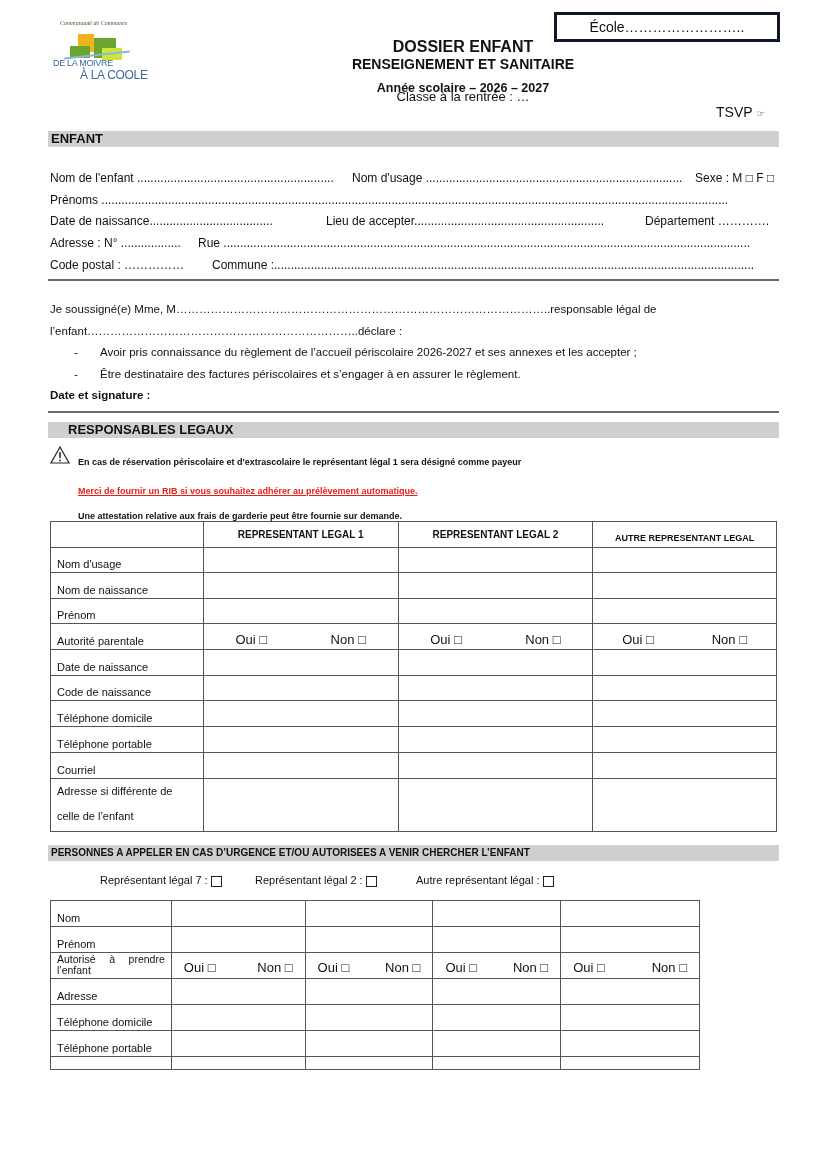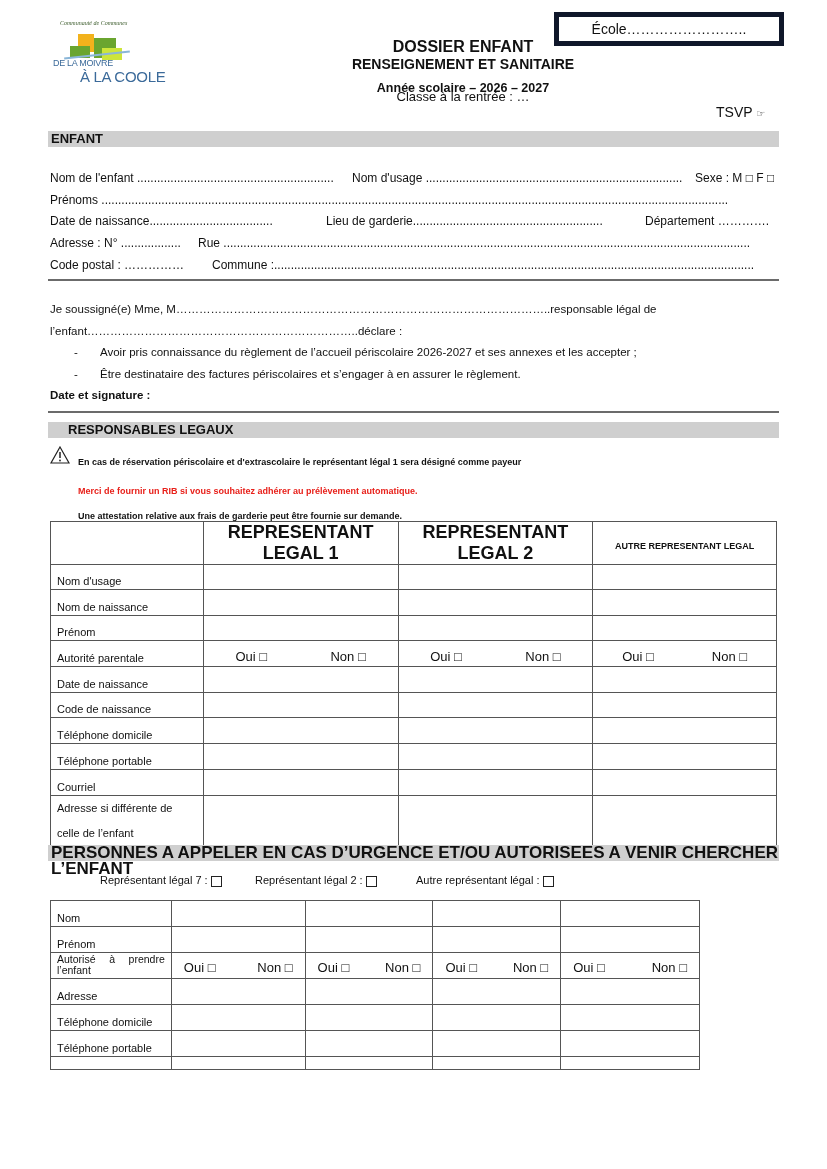--- a/index.html
+++ b/index.html
@@ -2,39 +2,39 @@
 <html><head>
 <meta charset="utf-8">
 <style>
   html, body { margin: 0; padding: 0; background: #ffffff; }
   body { width: 827px; height: 1169px; position: relative; font-family: "Liberation Sans", sans-serif; color: #111; overflow: hidden; }
   .abs { position: absolute; }
   .logo { left: 50px; top: 18px; width: 88px; height: 66px; }
   .logo-top { position: absolute; left: 10px; top: 2px; font-size: 6px; color: #3a5a2a; font-family: "Liberation Serif", serif; font-style: italic; }
   .sq { position: absolute; }
   .logo-name1 { position: absolute; left: 3px; top: 40px; font-size: 9px; color: #3b6a9a; letter-spacing: -0.3px; white-space: nowrap; }
-  .logo-name2 { position: absolute; left: 30px; top: 50px; font-size: 15px; color: #3b6a9a; letter-spacing: -0.3px; white-space: nowrap; }
-  .ecole-box { left: 554px; top: 12px; width: 220px; height: 24px; border: 5px solid #0f172a; font-size: 14px; text-align: center; line-height: 24px; }
+  .logo-name2 { position: absolute; left: 30px; top: 50px; font-size: 12px; color: #3b6a9a; letter-spacing: -0.3px; white-space: nowrap; }
+  .ecole-box { left: 554px; top: 12px; width: 220px; height: 24px; border: 3px solid #0f172a; font-size: 14px; text-align: center; line-height: 24px; }
   .title { left: 290px; width: 346px; text-align: center; font-weight: bold; }
   .t1 { top: 38px; font-size: 16px; }
   .t2 { top: 56px; font-size: 14px; }
   .t3 { top: 81px; font-size: 12.5px; }
   .t4 { top: 89px; font-size: 13px; font-weight: normal; }
   .tsvp { left: 716px; top: 104px; font-size: 14px; }
   .tsvp small { font-size: 10px; color: #444; }
   .section-bar { left: 48px; width: 731px; height: 16px; background: #cfcfcf; font-weight: bold; font-size: 13px; line-height: 16px; padding-left: 3px; box-sizing: border-box; }
   .line { font-size: 12px; white-space: nowrap; }
   .hr { left: 48px; width: 731px; height: 2px; background: #6b6b6b; }
   .decl { font-size: 11.5px; white-space: nowrap; }
   .small-b { font-size: 9px; font-weight: bold; white-space: nowrap; }
   .red { color: #e8201a; }
   table.grid { position: absolute; border-collapse: collapse; }
   table.grid td { border: 1.5px solid #555; padding: 0; font-size: 11px; vertical-align: bottom; }
   table.grid td.lbl { padding-left: 6px; padding-bottom: 2px; }
-  table.grid td.hdr { font-weight: bold; font-size: 18px; text-align: center; vertical-align: middle; }
+  table.grid td.hdr { font-weight: bold; font-size: 10px; text-align: center; vertical-align: middle; }
   table.grid td.hdr-small { font-weight: bold; font-size: 9px; text-align: center; vertical-align: middle; padding-top: 6px; }
   .yn { display: flex; justify-content: space-around; font-size: 13px; padding-bottom: 2px; }
   .yn2 { display: flex; justify-content: space-between; font-size: 13px; padding: 0 12px 3px 12px; }
   .box-chk { display: inline-block; width: 9px; height: 9px; border: 1px solid #222; vertical-align: middle; margin-left: 3px; }
 </style>
 </head>
 <body>
 
 <div class="abs logo">
   <span class="logo-top">Communauté de Communes</span>
@@ -56,21 +56,21 @@
 
 <div class="abs section-bar" style="top:131px;">ENFANT</div>
 
 <div class="abs line" style="left:50px;top:171px;">Nom de l'enfant ...........................................................</div>
 <div class="abs line" style="left:352px;top:171px;">Nom d'usage .............................................................................</div>
 <div class="abs line" style="left:695px;top:171px;">Sexe : M □ F □</div>
 
 <div class="abs line" style="left:50px;top:193px;width:725px;overflow:hidden;">Prénoms   ............................................................................................................................................................................................</div>
 
 <div class="abs line" style="left:50px;top:214px;">Date de naissance.....................................</div>
-<div class="abs line" style="left:326px;top:214px;">Lieu de garderie.........................................................</div>
+<div class="abs line" style="left:326px;top:214px;">Lieu de accepter.........................................................</div>
 <div class="abs line" style="left:645px;top:214px;">Département ………….</div>
 
 <div class="abs line" style="left:50px;top:236px;">Adresse : N° ..................</div>
 <div class="abs line" style="left:198px;top:236px;width:577px;overflow:hidden;">Rue ..............................................................................................................................................................</div>
 
 <div class="abs line" style="left:50px;top:258px;">Code postal :     ……………</div>
 <div class="abs line" style="left:212px;top:258px;width:563px;overflow:hidden;">Commune :................................................................................................................................................</div>
 
 <div class="abs hr" style="top:279px;"></div>
 
@@ -87,21 +87,21 @@
 <div class="abs section-bar" style="top:422px;padding-left:20px;">RESPONSABLES LEGAUX</div>
 
 <div class="abs" style="left:50px;top:446px;">
   <svg width="20" height="18" viewBox="0 0 20 18">
       <polygon points="10,1 19,17 1,17" fill="none" stroke="#222" stroke-width="1.2"></polygon>
       <line x1="10" y1="6" x2="10" y2="12" stroke="#222" stroke-width="1.5"></line>
       <circle cx="10" cy="14.5" r="0.9" fill="#222"></circle>
     </svg>
 </div>
 <div class="abs small-b" style="left:78px;top:457px;">En cas de réservation périscolaire et d'extrascolaire le représentant légal 1 sera désigné comme payeur</div>
-<div class="abs small-b red" style="left:78px;top:486px;">Merci de fournir un RIB si vous souhaitez adhérer au prélèvement automatique.</div>
+<div class="abs small-b red" style="left:78px;top:486px;text-decoration:underline;">Merci de fournir un RIB si vous souhaitez adhérer au prélèvement automatique.</div>
 <div class="abs small-b" style="left:78px;top:511px;">Une attestation relative aux frais de garderie peut être fournie sur demande.</div>
 
 <table class="grid" style="left:50px;top:521px;width:727px;">
   <colgroup>
       <col style="width:153px">
       <col style="width:195px">
       <col style="width:195px">
       <col style="width:184px">
     </colgroup>
   <tbody>
@@ -185,21 +185,21 @@
           <div>Adresse si différente de</div>
           <div>celle de l’enfant</div>
         </td>
     <td></td>
         <td></td>
         <td></td>
   </tr>
 </tbody>
   </table>
 
-<div class="abs section-bar" style="top:845px;font-size:17px;">PERSONNES A APPELER EN CAS D’URGENCE ET/OU AUTORISEES A VENIR CHERCHER L’ENFANT</div>
+<div class="abs section-bar" style="top:845px;font-size:10px;">PERSONNES A APPELER EN CAS D’URGENCE ET/OU AUTORISEES A VENIR CHERCHER L’ENFANT</div>
 
 <div class="abs decl" style="left:100px;top:874px;font-size:11px;"><span>Représentant légal 7 :</span><span class="box-chk"></span></div>
 <div class="abs decl" style="left:255px;top:874px;font-size:11px;"><span>Représentant légal 2 :</span><span class="box-chk"></span></div>
 <div class="abs decl" style="left:416px;top:874px;font-size:11px;"><span>Autre représentant légal :</span><span class="box-chk"></span></div>
 
 <table class="grid" style="left:50px;top:900px;width:650px;border-radius:7px;">
   <colgroup>
       <col style="width:121px">
       <col style="width:134px">
       <col style="width:128px">

